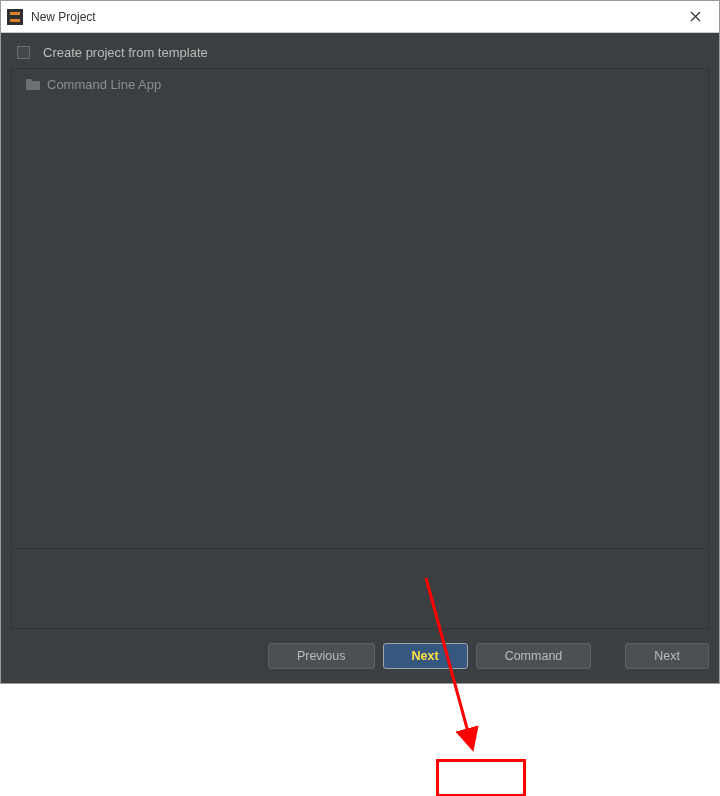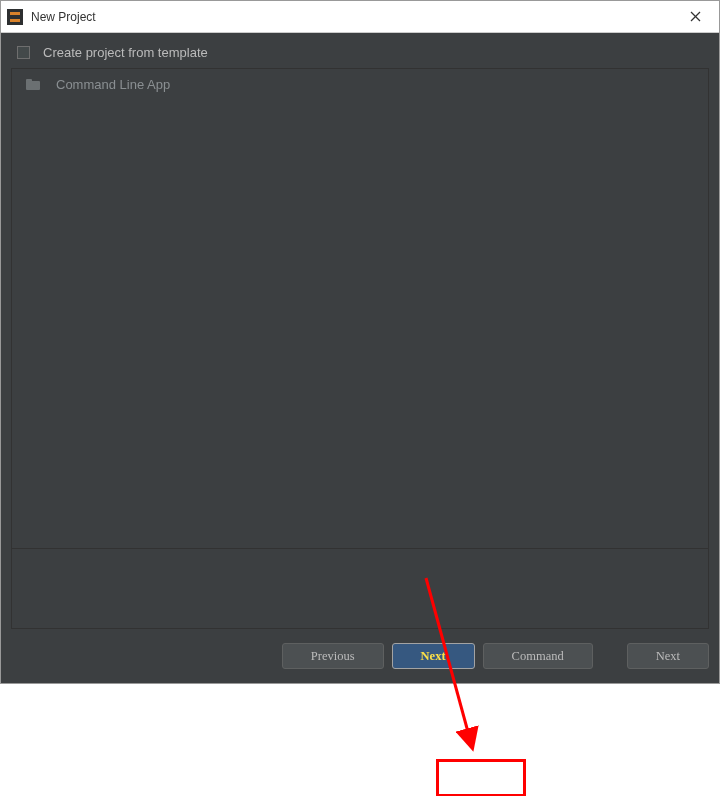--- a/index.html
+++ b/index.html
@@ -87,21 +87,21 @@
     .template-box {
       flex: 1;
       border: 1px solid #323232;
       background: #3c3f41;
       padding: 6px 6px;
       overflow: auto;
     }
     .template-item {
       display: flex;
       align-items: center;
-      gap: 16px;
+      gap: 7px;
       padding: 2px 8px;
       color: #8a8f92;
       font-size: 13px;
       cursor: default;
     }
     .folder-icon {
       width: 14px; height: 11px;
       position: relative;
     }
     .folder-icon::before {
@@ -142,21 +142,20 @@
       border: 1px solid #5e6060;
       background: #4c5052;
       color: #bbbbbb;
       font-size: 12.5px;
       cursor: pointer;
       border-radius: 3px;
       display: flex;
       align-items: center;
       justify-content: center;
       padding: 0 28px;
-      font-family: Liberation Serif, serif;
     }
     .btn.primary {
       background: #365880;
       border: 1px solid #a3a3a3;
       color: #fde047;
       font-weight: 600;
     }
     .annotation-box {
       position: absolute;
       border: 3px solid #ff0000;

